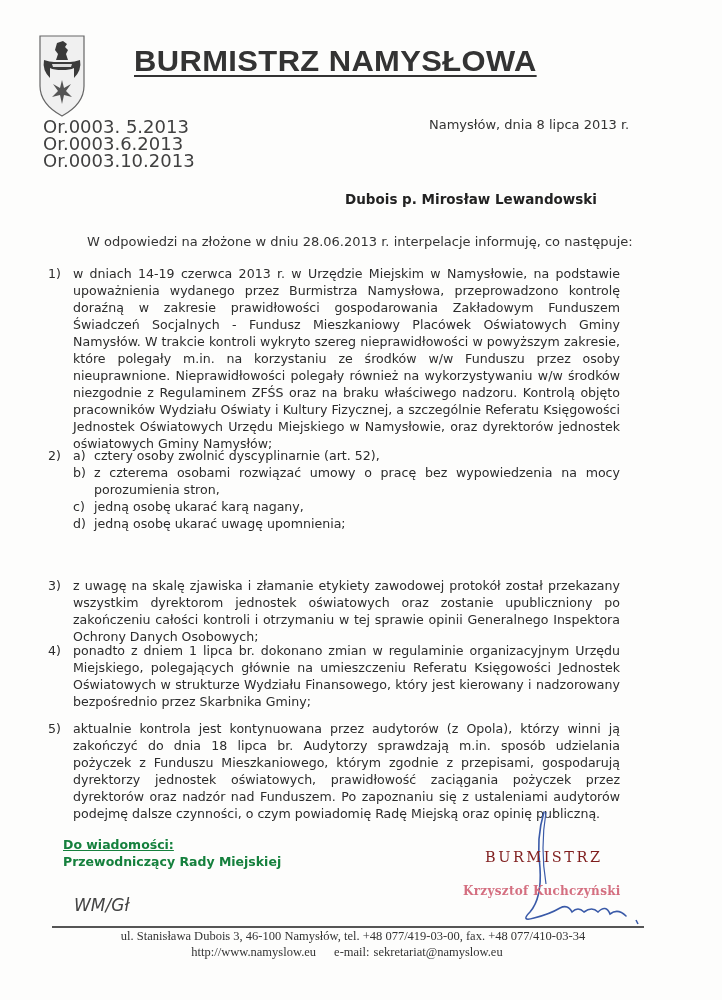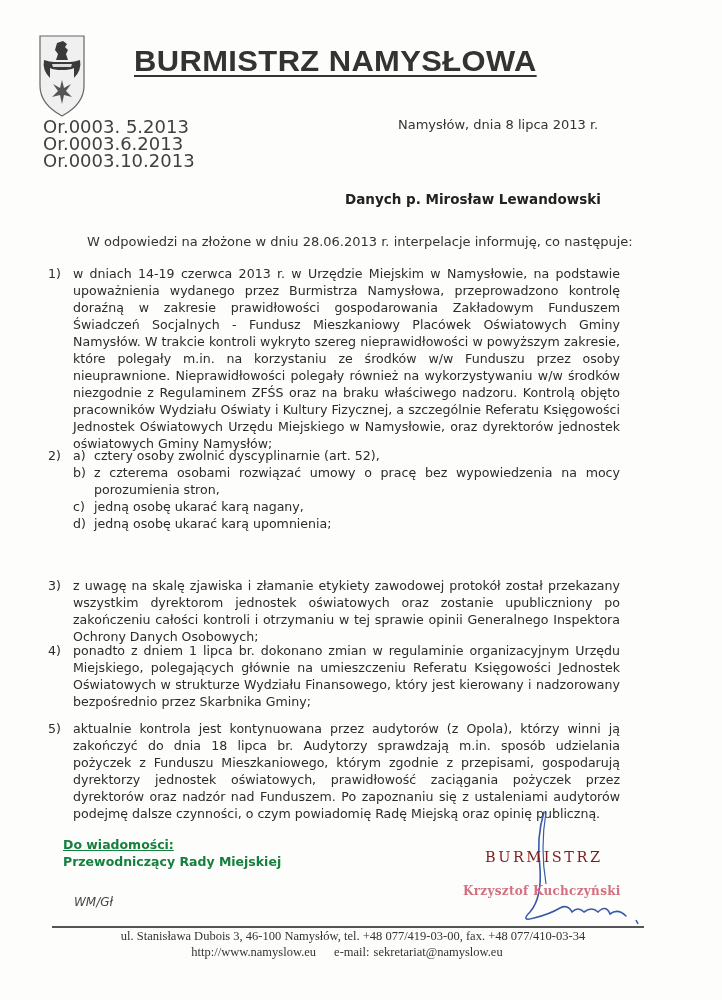--- a/index.html
+++ b/index.html
@@ -9,33 +9,33 @@
   }
   .page { position: absolute; inset: 0; }
   .crest { position: absolute; left: 38px; top: 34px; width: 48px; height: 84px; }
   .title {
     position: absolute; left: 134px; top: 44px; font-family: "Liberation Sans", sans-serif;
     font-weight: bold; font-size: 30px; letter-spacing: 0.4px; color: #333;
     text-decoration: underline; text-decoration-thickness: 2px; text-underline-offset: 4px;
     transform: scaleX(1.03); transform-origin: left;
   }
   .refs { position: absolute; left: 43px; top: 118px; font-size: 18px; line-height: 17px; color: #404040; }
-  .place-date { position: absolute; left: 398px; top: 117px; font-size: 13px; color: #333; }
+  .place-date { position: absolute; left: 429px; top: 117px; font-size: 13px; color: #333; }
   .recipient { position: absolute; left: 345px; top: 191px; font-size: 13.5px; font-weight: bold; color: #222; }
   .intro { position: absolute; left: 87px; top: 234px; font-size: 13px; color: #333; text-align: right; }
   .list { position: absolute; left: 0; top: 0; }
   .item { position: absolute; left: 48px; width: 572px; font-size: 12.6px; line-height: 17px; color: #2c2c2c; }
   .item .num { position: absolute; left: 0; top: 0; }
   .item .body { margin-left: 25px; text-align: justify; }
   .sub { position: relative; margin-left: 0; }
   .sub .letter { position: absolute; left: 0; }
   .sub .stext { margin-left: 21px; display: block; }
   .cc { position: absolute; left: 63px; top: 836px; font-size: 12.5px; line-height: 17px; color: #15803d; font-weight: bold; }
   .cc .cc-label { text-decoration: underline; }
-  .initials { position: absolute; left: 74px; top: 895px; font-size: 12px; font-style: italic; color: #444; }
+  .initials { position: absolute; left: 74px; top: 895px; font-size: 17px; font-style: italic; color: #444; }
   .stamp1 { position: absolute; left: 485px; top: 849px; font-family: "DejaVu Serif", serif; font-size: 14.5px; letter-spacing: 2.5px; color: #7f1d1d; }
   .stamp2 { position: absolute; left: 463px; top: 884px; font-family: "DejaVu Serif", serif; font-size: 12px; font-weight: bold; color: #d46f80; letter-spacing: 0.3px; text-align: right; }
   .signature { position: absolute; left: 500px; top: 808px; width: 160px; height: 120px; }
   .rule { position: absolute; left: 52px; top: 926px; width: 592px; height: 0; border-top: 2px solid #555; }
   .footer { position: absolute; left: 0; width: 722px; text-align: center; font-family: "Liberation Serif", serif; font-size: 12.5px; color: #333; }
   .footer.l1 { top: 929px; left: -8px; }
   .footer.l2 { top: 945px; left: -14px; word-spacing: 1px; }
   .footer .gap { display: inline-block; width: 18px; }
 </style>
 </head>
@@ -54,21 +54,21 @@
   <div class="title">BURMISTRZ NAMYSŁOWA</div>
 
   <div class="refs">
     <div>Or.0003. 5.2013</div>
     <div>Or.0003.6.2013</div>
     <div>Or.0003.10.2013</div>
   </div>
 
   <div class="place-date">Namysłów, dnia 8 lipca 2013 r.</div>
 
-  <div class="recipient">Danych p. Mirosław Lewandowski</div>
+  <div class="recipient">Dubois p. Mirosław Lewandowski</div>
 
   <div class="intro">W odpowiedzi na złożone w dniu 28.06.2013 r. interpelacje informuję, co następuje:</div>
 
   <div class="list">
     <div class="item" style="top:265px">
       <span class="num">1)</span>
       <div class="body">w dniach 14-19 czerwca 2013 r. w Urzędzie Miejskim w Namysłowie, na podstawie upoważnienia wydanego przez Burmistrza Namysłowa, przeprowadzono kontrolę doraźną w zakresie prawidłowości gospodarowania Zakładowym Funduszem Świadczeń Socjalnych - Fundusz Mieszkaniowy Placówek Oświatowych Gminy Namysłów. W trakcie kontroli wykryto szereg nieprawidłowości w powyższym zakresie, które polegały m.in. na korzystaniu ze środków w/w Funduszu przez osoby nieuprawnione. Nieprawidłowości polegały również na wykorzystywaniu w/w środków niezgodnie z Regulaminem ZFŚS oraz na braku właściwego nadzoru. Kontrolą objęto pracowników Wydziału Oświaty i Kultury Fizycznej, a szczególnie Referatu Księgowości Jednostek Oświatowych Urzędu Miejskiego w Namysłowie, oraz dyrektorów jednostek oświatowych Gminy Namysłów;</div>
     </div>
 
     <div class="item" style="top:447px">
@@ -81,21 +81,21 @@
         <div class="sub">
           <span class="letter">b)</span>
           <span class="stext">z czterema osobami rozwiązać umowy o pracę bez wypowiedzenia na mocy porozumienia stron,</span>
         </div>
         <div class="sub">
           <span class="letter">c)</span>
           <span class="stext">jedną osobę ukarać karą nagany,</span>
         </div>
         <div class="sub">
           <span class="letter">d)</span>
-          <span class="stext">jedną osobę ukarać karą upomnienia;</span>
+          <span class="stext">jedną osobę ukarać uwagę upomnienia;</span>
         </div>
       </div>
     </div>
 
     <div class="item" style="top:577px">
       <span class="num">3)</span>
       <div class="body">z uwagę na skalę zjawiska i złamanie etykiety zawodowej protokół został przekazany wszystkim dyrektorom jednostek oświatowych oraz zostanie upubliczniony po zakończeniu całości kontroli i otrzymaniu w tej sprawie opinii Generalnego Inspektora Ochrony Danych Osobowych;</div>
     </div>
 
     <div class="item" style="top:642px">

